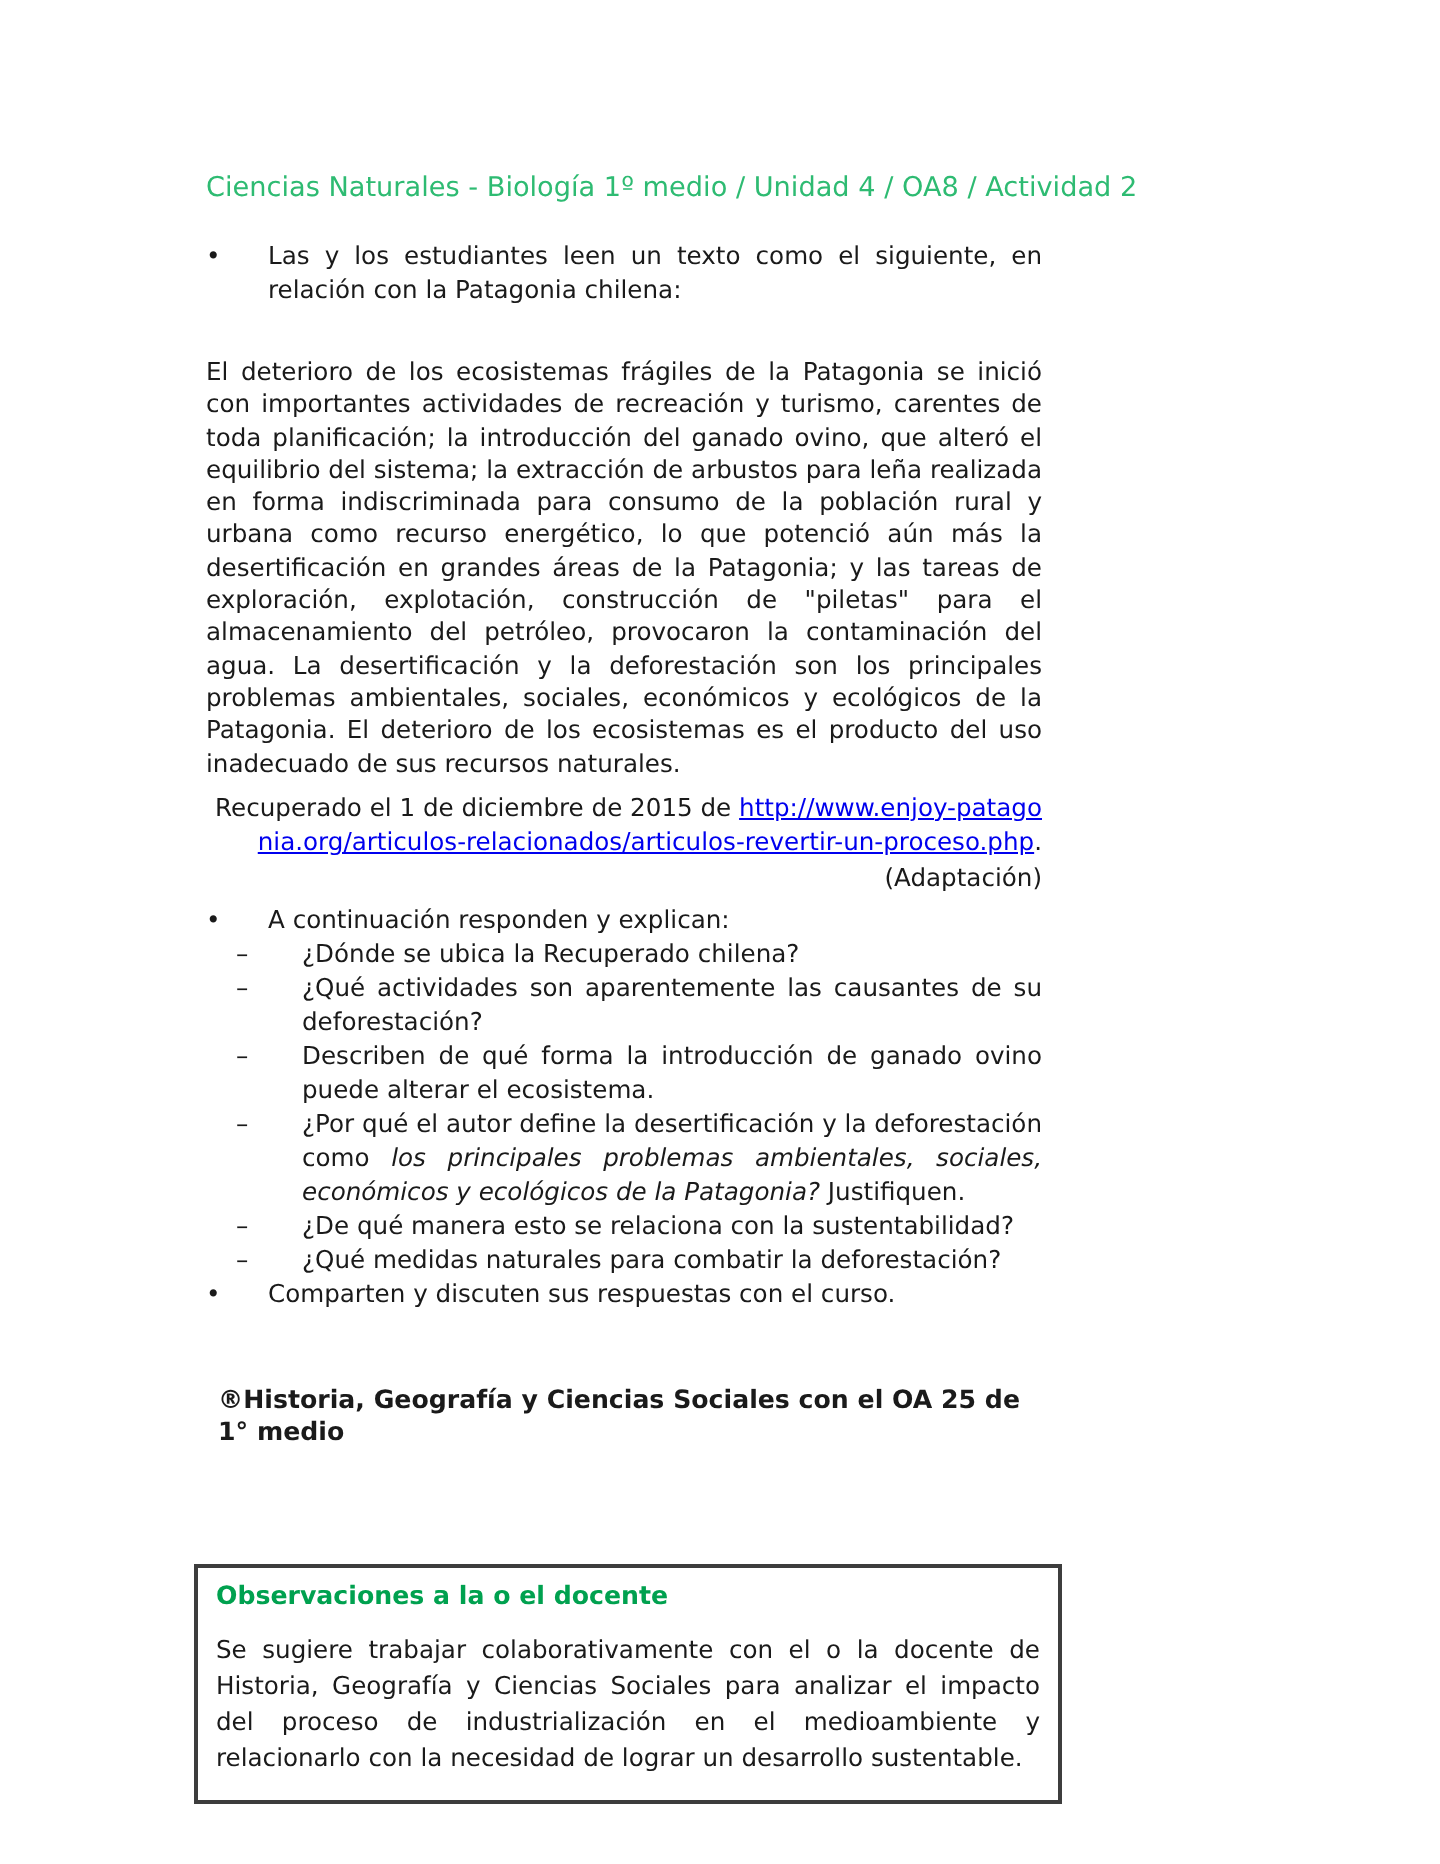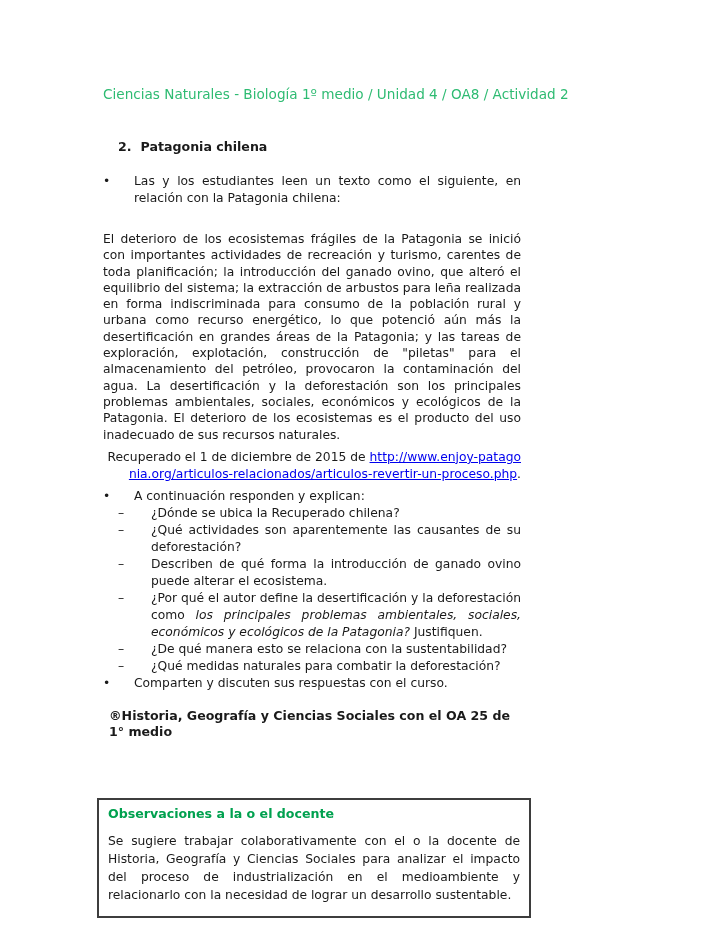--- a/index.html
+++ b/index.html
@@ -45,21 +45,21 @@
   }
   .cite-link{
     color:var(--link-blue,#0000ee);
     text-decoration:underline;
     word-break:break-all;
     cursor:pointer;
   }
   .respond{margin-top:4px;}
   .italic{font-style:italic;}
   .crossref{
-    margin-top:16px;
+    margin-top:36px;
     margin-left:6px;
     font-weight:bold;
     font-size:12.6px;
     line-height:16px;
   }
   .obs-box{
     margin:58px -10px 16px -6px;
     border:2px solid var(--border-dark,#3d3d3d);
     padding:5px 9px 12px 9px;
     background:#ffffff;
@@ -76,33 +76,31 @@
     line-height:18px;
   }
 </style>
 </head>
 <body>
 
 <div class="page">
 
   <div class="doc-header">Ciencias Naturales - Biología 1º medio / Unidad 4 / OA8 / Actividad 2</div>
 
-  <div class="activity-heading">
-    <span class="num">2.</span><span>Patagonia chilena</span>
-  </div>
 
   <div class="row intro">
     <span class="marker">•</span>
     <div class="txt">Las y los estudiantes leen un texto como el siguiente, en relación con la Patagonia chilena:</div>
   </div>
 
   <div class="reading">El deterioro de los ecosistemas frágiles de la Patagonia se inició con importantes actividades de recreación y turismo, carentes de toda planificación; la introducción del ganado ovino, que alteró el equilibrio del sistema; la extracción de arbustos para leña realizada en forma indiscriminada para consumo de la población rural y urbana como recurso energético, lo que potenció aún más la desertificación en grandes áreas de la Patagonia; y las tareas de exploración, explotación, construcción de "piletas" para el almacenamiento del petróleo, provocaron la contaminación del agua. La desertificación y la deforestación son los principales problemas ambientales, sociales, económicos y ecológicos de la Patagonia. El deterioro de los ecosistemas es el producto del uso inadecuado de sus recursos naturales.</div>
 
   <div class="citation">
     <span>Recuperado el 1 de diciembre de 2015 de </span><a class="cite-link">http://www.enjoy-patagonia.org/articulos-relacionados/articulos-revertir-un-proceso.php</a><span>.</span>
+    <div>(Adaptación)</div>
   </div>
 
   <div class="respond">
 
     <div class="row">
       <span class="marker">•</span>
       <div class="txt">A continuación responden y explican:</div>
     </div>
 
     <div class="row lvl2">

